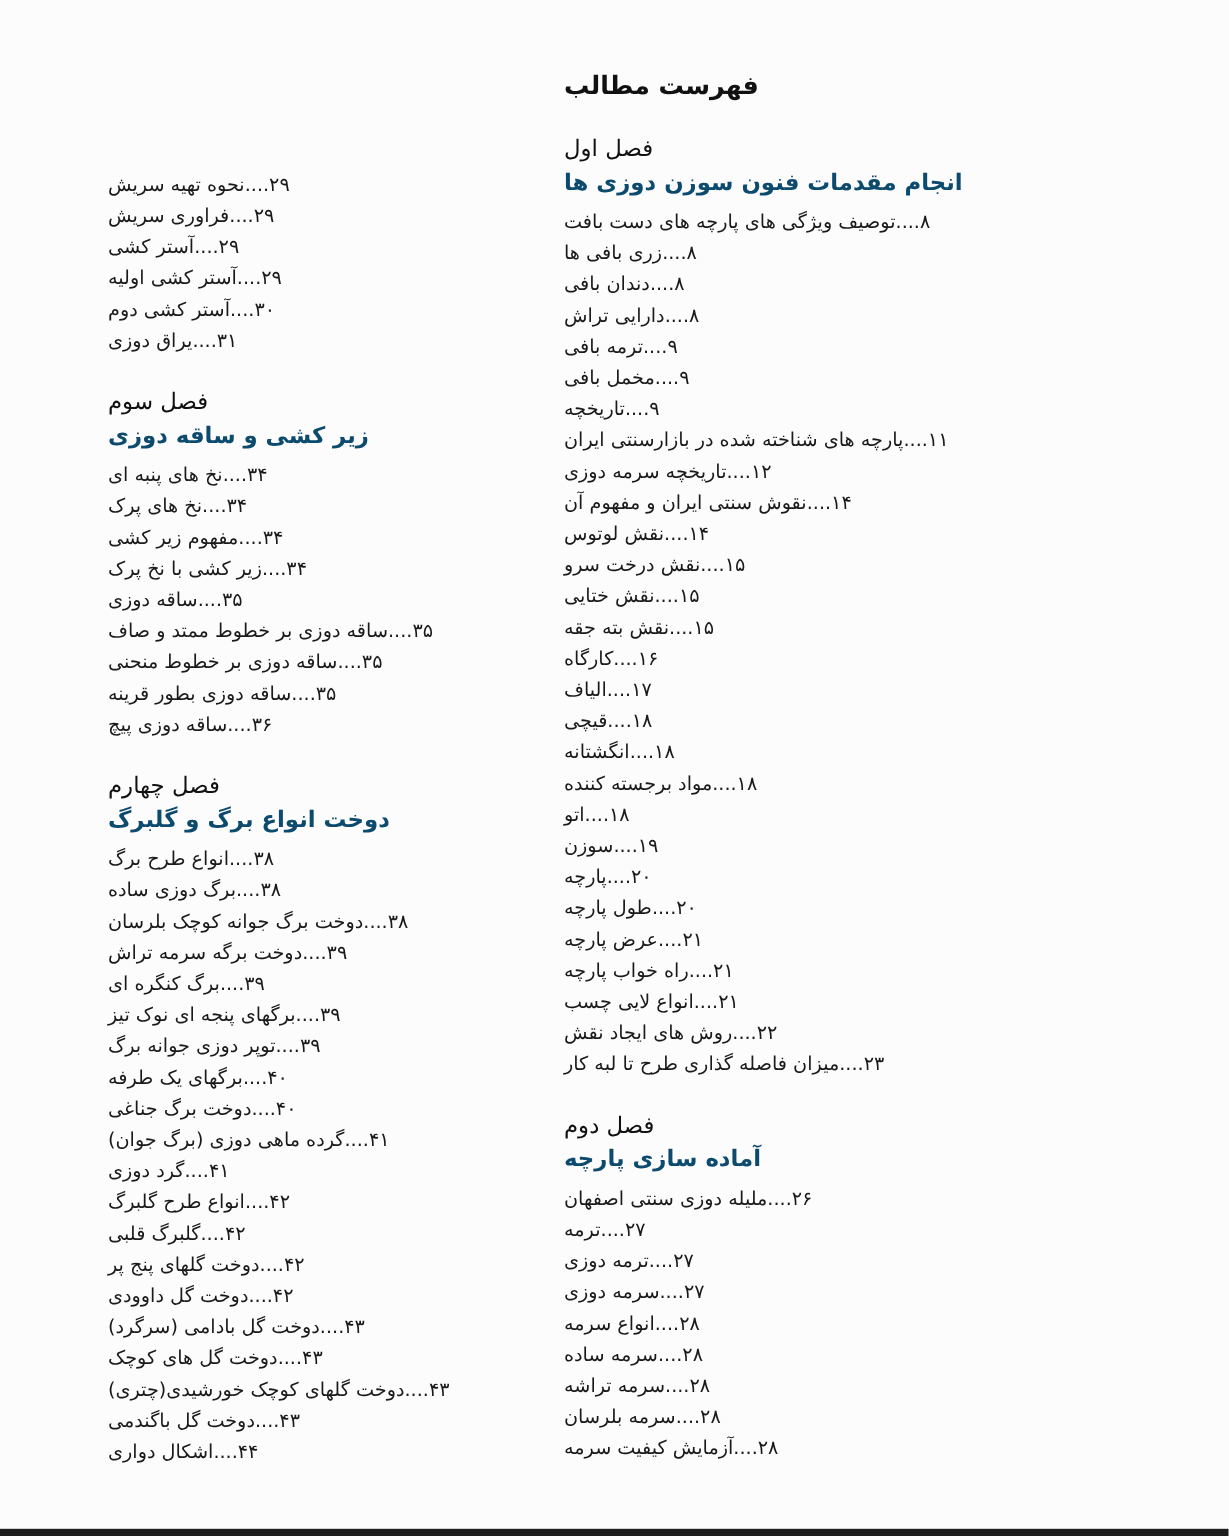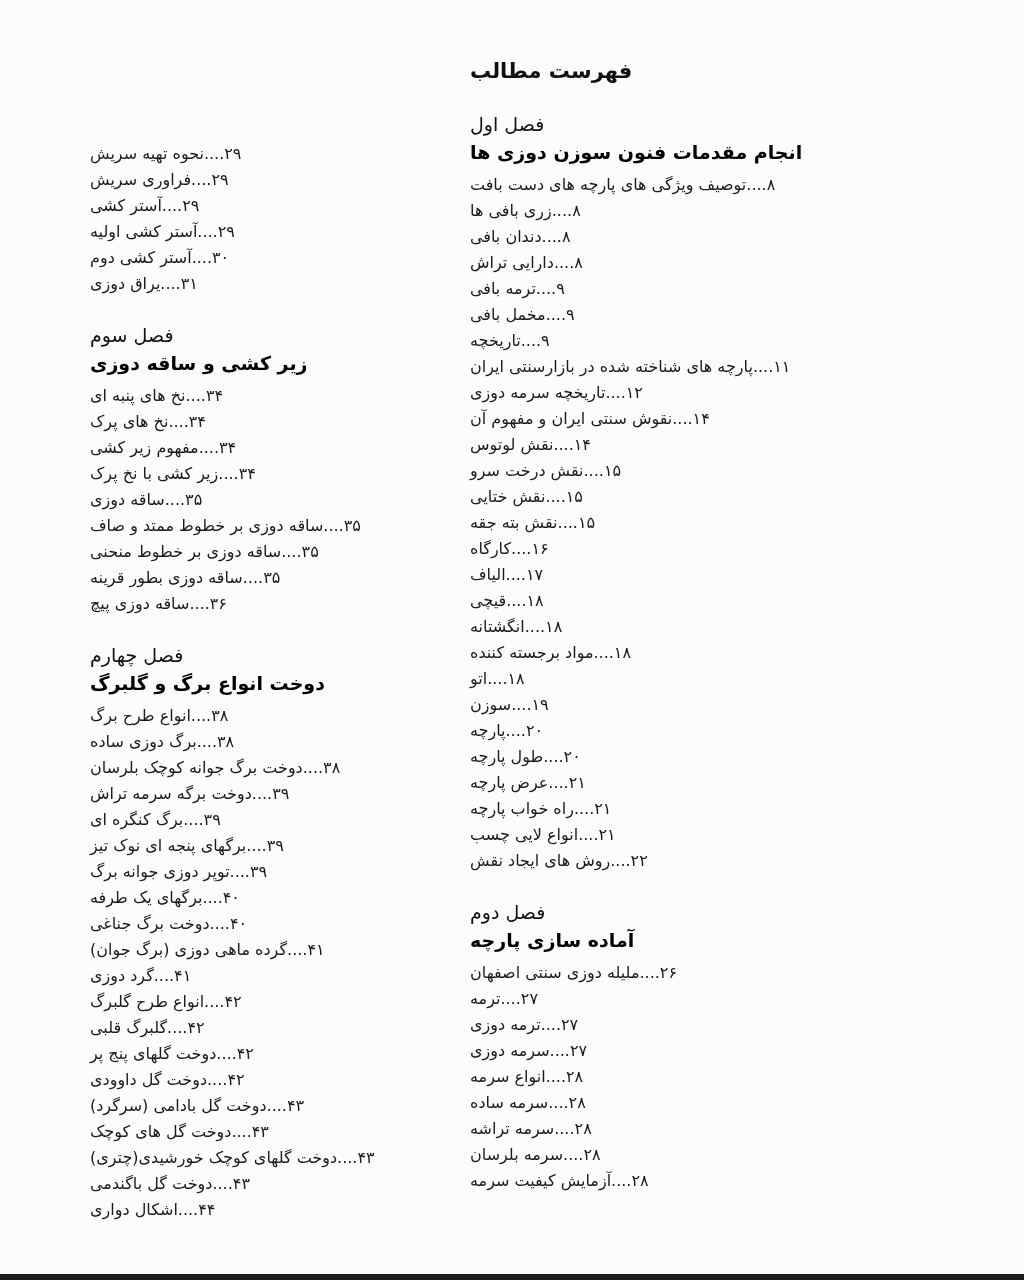--- a/index.html
+++ b/index.html
@@ -16,21 +16,21 @@
   .col-right{top:56px;right:134px;width:420px;}
   .col-left{top:97px;right:514px;width:420px;margin-top:44px;}
   .doc-title{
     font-size:21px;font-weight:bold;line-height:30px;color:#111;
     margin:0 0 6px 0;
   }
   .section{margin-top:24px;}
   .col > .section:first-child{margin-top:0;}
   .col-right .section:first-of-type{margin-top:8px;}
   .chapter{font-size:19px;font-weight:normal;line-height:28px;color:#111;}
-  .subtitle{font-size:19px;font-weight:bold;line-height:28px;color:#000000;margin-bottom:6px;}
+  .subtitle{font-size:19px;font-weight:bold;line-height:28px;color:#0c4a6e;margin-bottom:6px;}
   .toc-item{
     font-size:16px;line-height:26px;
     padding-left:0;padding-right:22px; 
     white-space:nowrap;
   }
   .toc-item .num{letter-spacing:0.5px;}
   .toc-item .leader{letter-spacing:1px;}
   .bottom-bar{
     position:absolute;left:0;bottom:0;width:100%;height:6px;
     background:#1e1e1e;
@@ -66,20 +66,21 @@
           <div class="toc-item"><span class="num">۱۸</span><span class="leader">....</span><span class="title">انگشتانه</span></div>
           <div class="toc-item"><span class="num">۱۸</span><span class="leader">....</span><span class="title">مواد برجسته کننده</span></div>
           <div class="toc-item"><span class="num">۱۸</span><span class="leader">....</span><span class="title">اتو</span></div>
           <div class="toc-item"><span class="num">۱۹</span><span class="leader">....</span><span class="title">سوزن</span></div>
           <div class="toc-item"><span class="num">۲۰</span><span class="leader">....</span><span class="title">پارچه</span></div>
           <div class="toc-item"><span class="num">۲۰</span><span class="leader">....</span><span class="title">طول پارچه</span></div>
           <div class="toc-item"><span class="num">۲۱</span><span class="leader">....</span><span class="title">عرض پارچه</span></div>
           <div class="toc-item"><span class="num">۲۱</span><span class="leader">....</span><span class="title">راه خواب پارچه</span></div>
           <div class="toc-item"><span class="num">۲۱</span><span class="leader">....</span><span class="title">انواع لایی چسب</span></div>
           <div class="toc-item"><span class="num">۲۲</span><span class="leader">....</span><span class="title">روش های ایجاد نقش</span></div>
+          <div class="toc-item"><span class="num">۲۳</span><span class="leader">....</span><span class="title">میزان فاصله گذاری طرح تا لبه کار</span></div>
         </div>
       </div>
       <div class="section">
         <div class="chapter">فصل دوم</div>
         <div class="subtitle">آماده سازی پارچه</div>
         <div class="items">
           <div class="toc-item"><span class="num">۲۶</span><span class="leader">....</span><span class="title">ملیله دوزی سنتی اصفهان</span></div>
           <div class="toc-item"><span class="num">۲۷</span><span class="leader">....</span><span class="title">ترمه</span></div>
           <div class="toc-item"><span class="num">۲۷</span><span class="leader">....</span><span class="title">ترمه دوزی</span></div>
           <div class="toc-item"><span class="num">۲۷</span><span class="leader">....</span><span class="title">سرمه دوزی</span></div>

